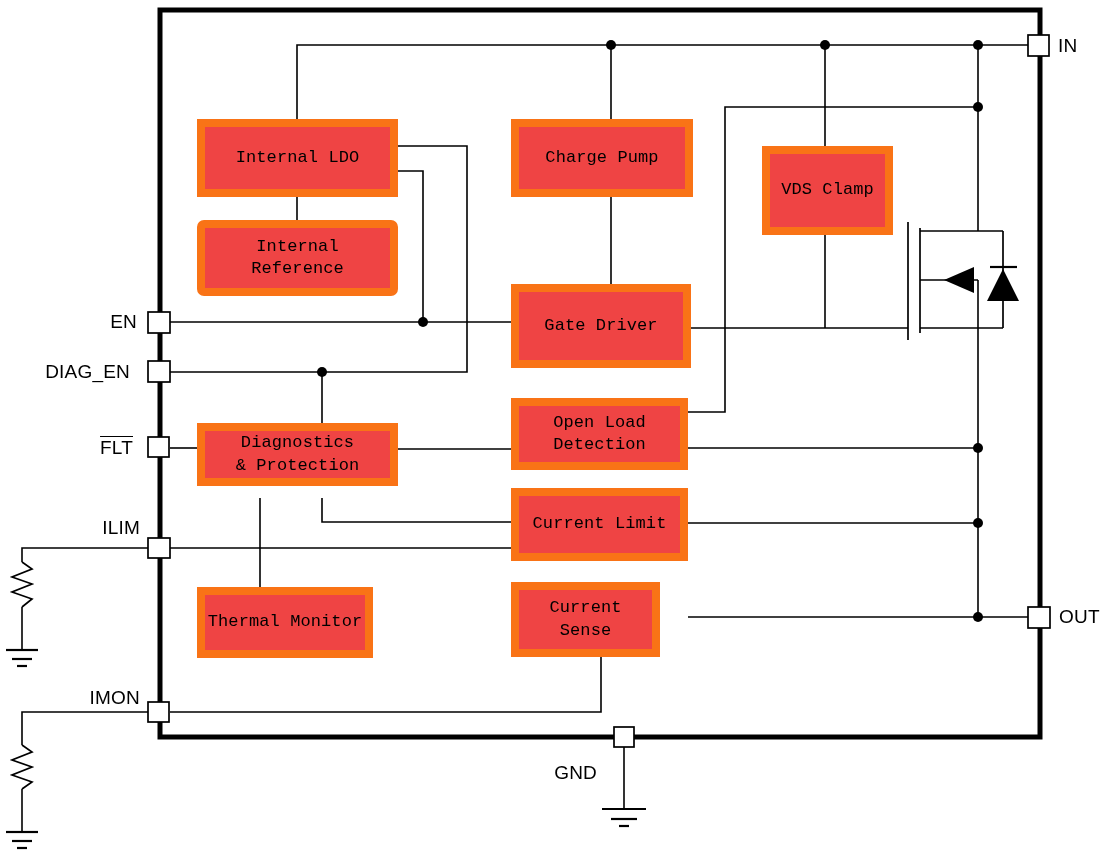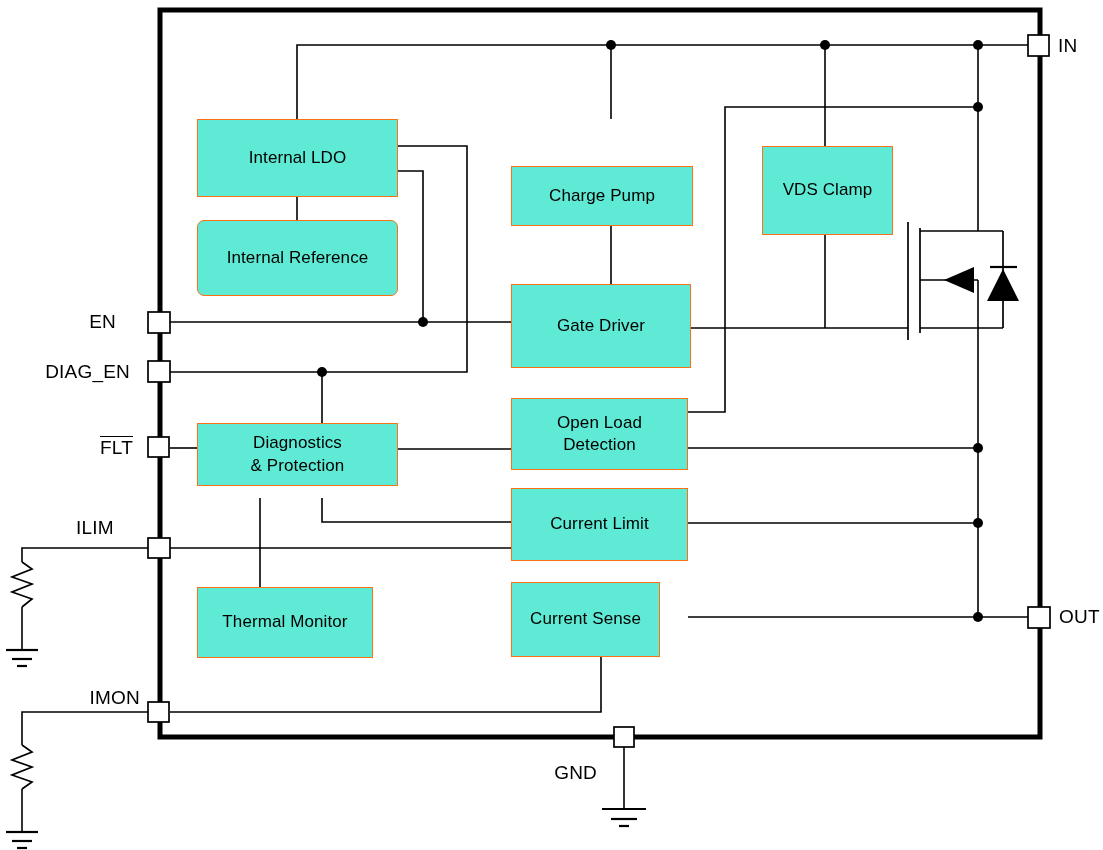--- a/index.html
+++ b/index.html
@@ -1,24 +1,24 @@
 <!DOCTYPE html>
 <html><head>
 <meta charset="utf-8">
 <style>
   html,body{margin:0;padding:0;background:#ffffff;}
   body{width:1103px;height:850px;font-family:"Liberation Sans",sans-serif;color:#000;}
   .stage{position:relative;width:1103px;height:850px;background:#fff;overflow:hidden;}
   .stage svg{position:absolute;left:0;top:0;z-index:1;}
   .block{
     position:absolute;box-sizing:border-box;z-index:2;
-    border:1px solid #f97316;background:#5eead4;
+    border:8px solid #f97316;background:#ef4444;
     display:flex;align-items:center;justify-content:center;
     text-align:center;font-size:17px;line-height:1.3;
-    white-space:pre-line;letter-spacing:0.1px;
+    white-space:pre-line;letter-spacing:0.1px;font-family:Liberation Mono, monospace;
   }
   .pin-label{
     position:absolute;z-index:3;font-size:19px;line-height:20px;
     letter-spacing:0.2px;
   }
   .r{text-align:right;}
   .overline{text-decoration:overline;}
 </style>
 </head>
 <body>
@@ -114,35 +114,35 @@
       <circle cx="423" cy="322" r="5"></circle>
       <circle cx="322" cy="372" r="5"></circle>
       <circle cx="978" cy="448" r="5"></circle>
       <circle cx="978" cy="523" r="5"></circle>
       <circle cx="978" cy="617" r="5"></circle>
     </g>
   </svg>
 
   <div class="block" style="left:197px;top:119px;width:201px;height:78px;">Internal LDO</div>
   <div class="block" style="left:197px;top:220px;width:201px;height:76px;border-radius:7px;">Internal Reference</div>
-  <div class="block" style="left:511px;top:119px;width:182px;height:60px;margin-top:47px;">Charge Pump</div>
+  <div class="block" style="left:511px;top:119px;width:182px;height:78px;">Charge Pump</div>
   <div class="block" style="left:762px;top:146px;width:131px;height:89px;">VDS Clamp</div>
   <div class="block" style="left:511px;top:284px;width:180px;height:84px;">Gate Driver</div>
   <div class="block" style="left:511px;top:398px;width:177px;height:72px;">Open Load
 Detection</div>
   <div class="block" style="left:511px;top:488px;width:177px;height:73px;">Current Limit</div>
   <div class="block" style="left:197px;top:423px;width:201px;height:63px;">Diagnostics
 &amp; Protection</div>
   <div class="block" style="left:197px;top:587px;width:176px;height:71px;">Thermal Monitor</div>
   <div class="block" style="left:511px;top:582px;width:149px;height:75px;">Current Sense</div>
 
-  <div class="pin-label r" style="left:26px;top:312px;width:90px;">EN</div>
+  <div class="pin-label r" style="left:47px;top:312px;width:90px;">EN</div>
   <div class="pin-label r" style="left:35px;top:362px;width:95px;text-align:right;">DIAG_EN</div>
   <div class="pin-label r" style="left:43px;top:438px;width:90px;">
     <span class="overline">FLT</span>
   </div>
-  <div class="pin-label r" style="left:50px;top:518px;width:90px;text-align:center;">ILIM</div>
+  <div class="pin-label r" style="left:50px;top:518px;width:90px;">ILIM</div>
   <div class="pin-label r" style="left:50px;top:688px;width:90px;">IMON</div>
   <div class="pin-label" style="left:1058px;top:36px;width:44px;">IN</div>
   <div class="pin-label" style="left:1059px;top:607px;width:44px;">OUT</div>
   <div class="pin-label r" style="left:507px;top:763px;width:90px;">GND</div>
 
 </div>
 
 </body></html>

